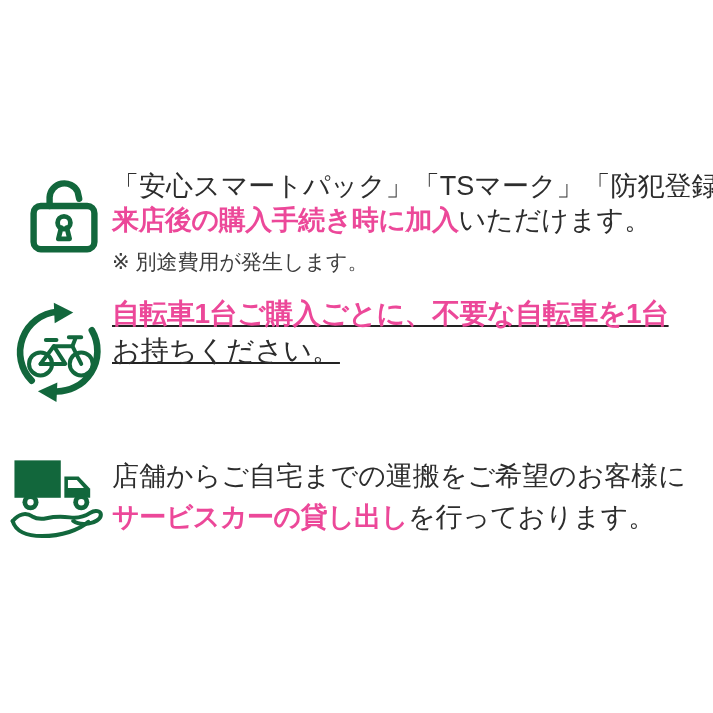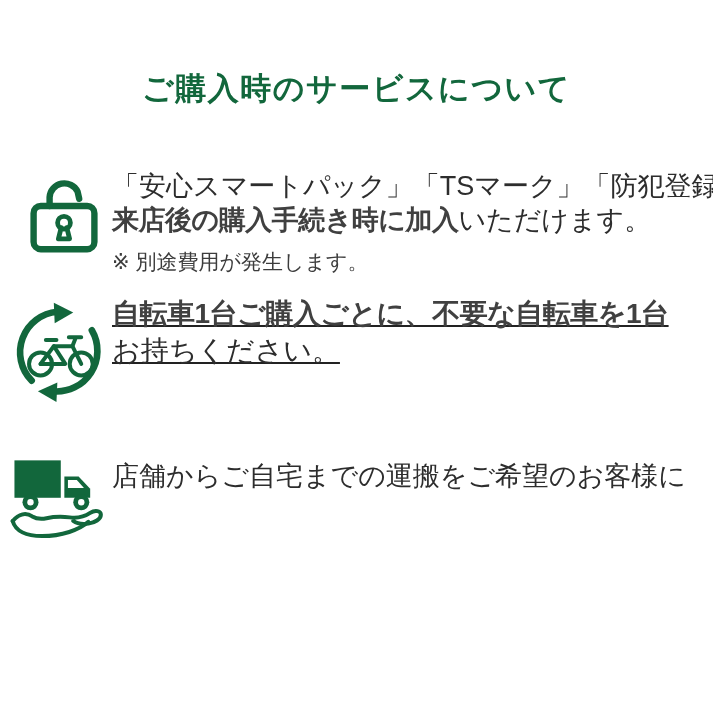--- a/index.html
+++ b/index.html
@@ -28,35 +28,34 @@
   .icon{position:absolute;}
   .icon svg{display:block;width:100%;height:100%;}
   .icon-lock  {left:28px;top:173px;width:72px;height:82px;}
   .icon-bike  {left:14px;top:301px;width:92px;height:101px;}
   .icon-truck {left:10px;top:452px;width:98px;height:88px;}
   .sec{position:absolute;left:112px;}
   .sec .line{white-space:nowrap;}
   .sec-1{top:169px;font-size:27px;line-height:34px;}
   .sec-2{top:295px;font-size:28px;line-height:37px;text-decoration:underline;}
   .sec-3{top:456px;font-size:27px;line-height:41px;}
-  .b{font-weight:700;color:#404040;letter-spacing:-0.5px;}
+  .b{font-weight:700;color:#ec4899;letter-spacing:-0.5px;}
   .r{font-weight:400;color:#2d2d2d;}
   .note{
     margin-top:11px;
     font-size:21px;line-height:28px;
     color:var(--note);
     font-weight:400;
   }
 </style>
 </head>
 <body>
 
 <div class="canvas">
 
-  <h1 class="page-title">ご購入時のサービスについて</h1>
 
   <div class="icon icon-lock">
     <svg viewBox="0 0 90 100" aria-hidden="true">
       <g fill="none" stroke="var(--brand-green)" stroke-linecap="round" stroke-linejoin="round">
         <rect x="7" y="40" width="76" height="54" rx="9" stroke-width="8"></rect>
         <path d="M27 40 V29 A18.5 18.5 0 0 1 62 22 L64 31" stroke-width="8"></path>
         <circle cx="45" cy="61" r="8" stroke-width="6"></circle>
         <path d="M41.5 67 L38 81 H52 L48.5 67" stroke-width="6"></path>
       </g>
     </svg>
@@ -112,15 +111,18 @@
       <g fill="none" stroke="var(--brand-green)" stroke-width="4.5" stroke-linecap="round" stroke-linejoin="round">
         <path d="M3 76 c7 -8 15 -10 22 -5 c5 3 11 3 16 2 c9 -2 17 -2 26 -1 c8 1 17 -1 23 -5 c6 -4 12 -2 12 2 c0 5 -7 9 -14 10 c-7 1 -13 0 -17 -3"></path>
         <path d="M3 76 c3 11 15 17 33 17 c22 0 42 -7 52 -16"></path>
       </g>
     </svg>
   </div>
   <div class="sec sec-3">
     <div class="line">
       <span class="r">店舗からご自宅までの運搬をご希望のお客様に</span>
     </div>
+    <div class="line">
+      <span class="b">サービスカーの貸し出し</span><span class="r">を行っております。</span>
+    </div>
   </div>
 
 </div>
 
 </body></html>

